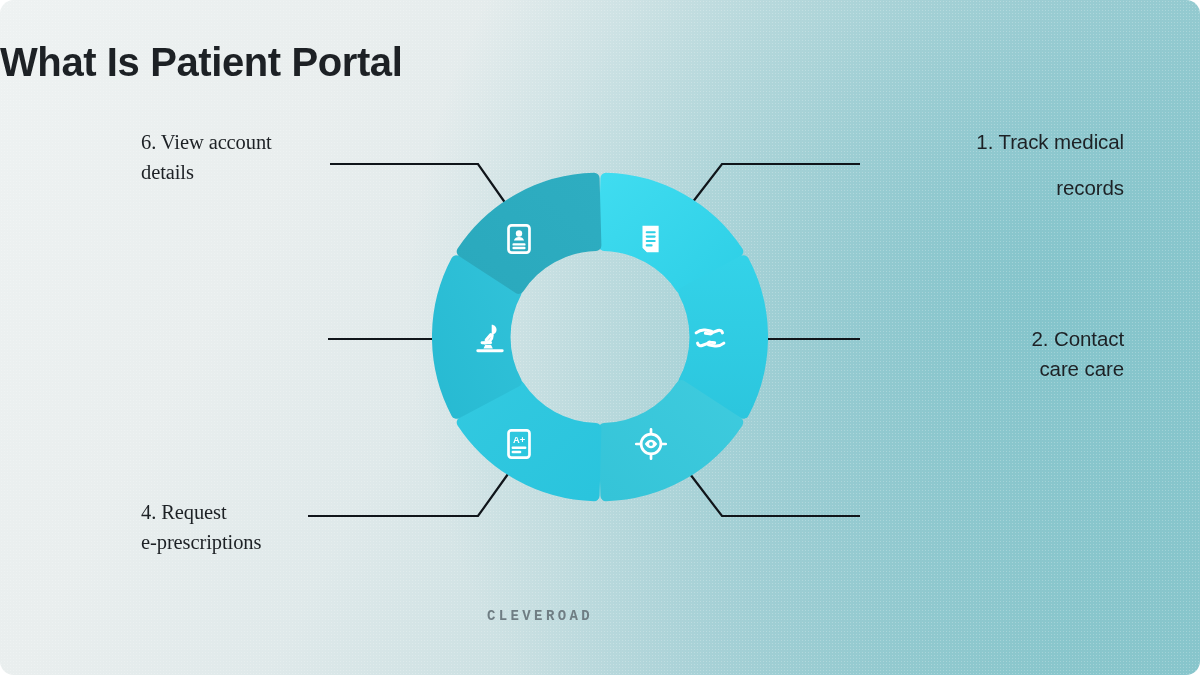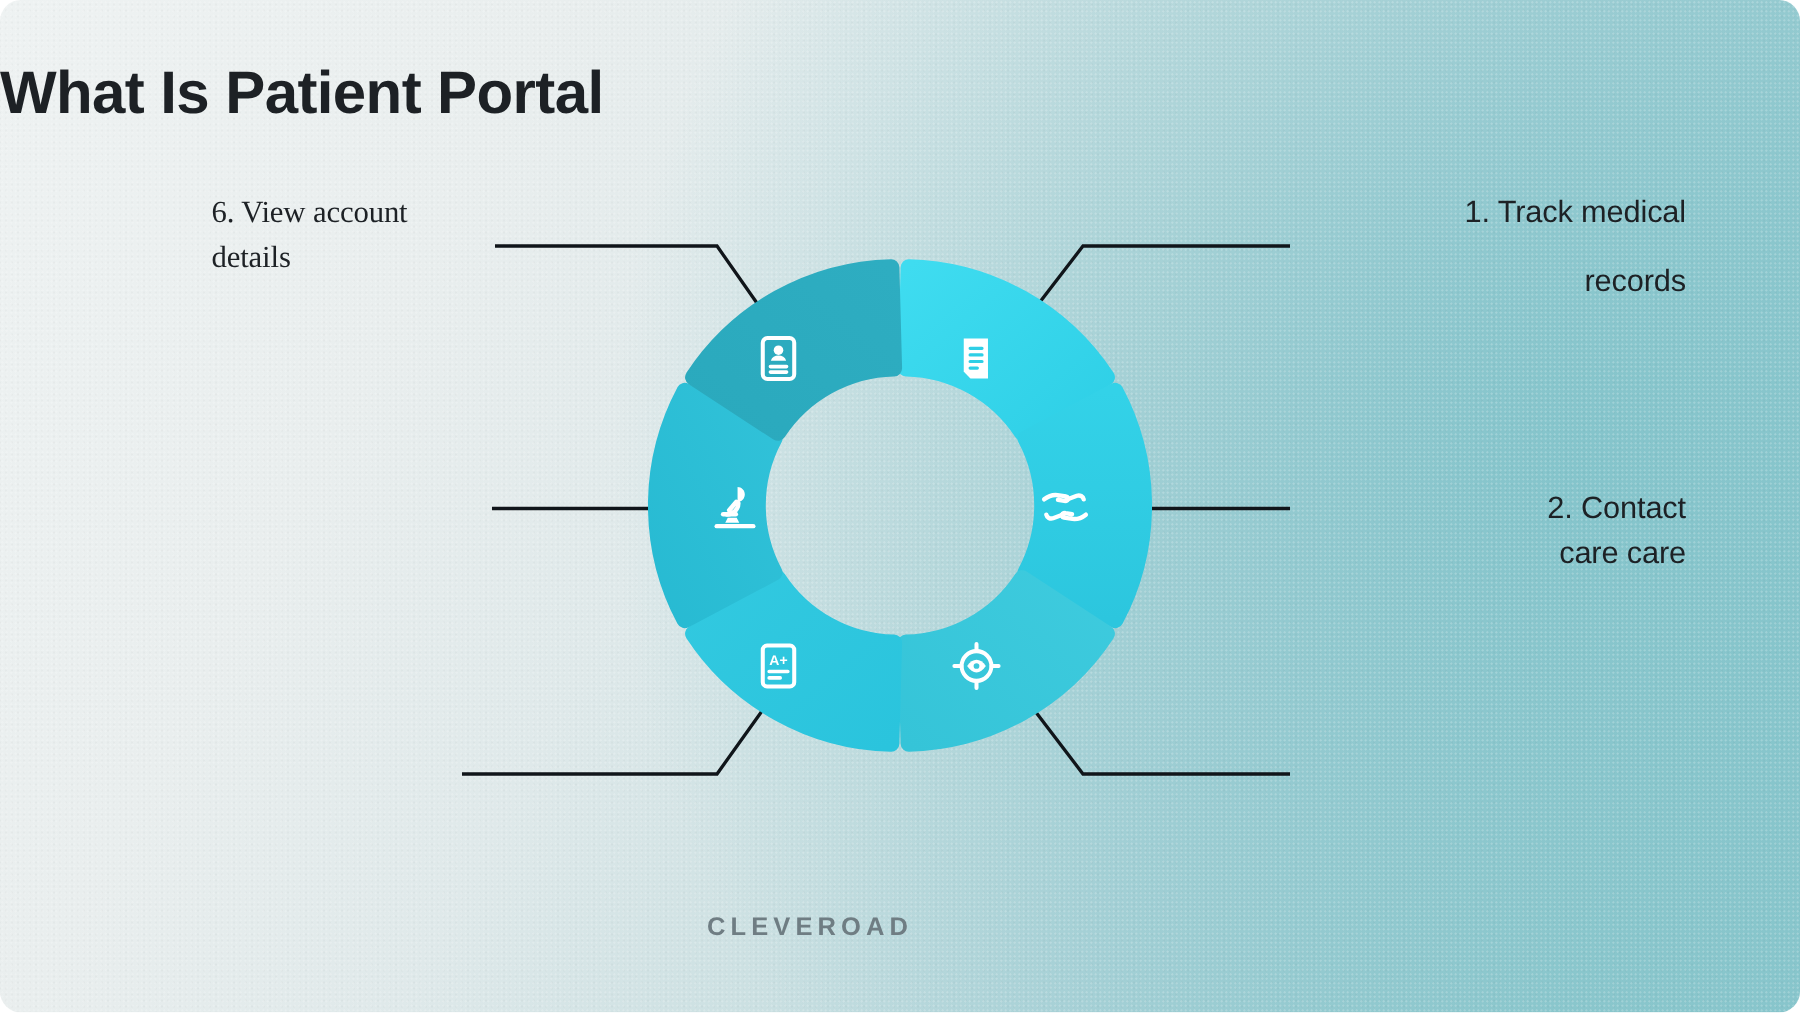--- a/index.html
+++ b/index.html
@@ -105,25 +105,25 @@
     inset: 0;
     pointer-events: none;
   }
 
   #brand {
     position: absolute;
     top: 608px;
     left: 0;
     width: 1080px;
     text-align: center;
-    font-size: 17px;
+    font-size: 14px;
     font-weight: 700;
     letter-spacing: 3.4px;
     color: #6f7d83;
-    font-family: Liberation Sans, sans-serif;
+    font-family: Liberation Mono, monospace;
   }
 </style>
 </head>
 <body>
 
 <div id="canvas">
 
   <div id="grain"></div>
 
   <div id="title">What Is Patient Portal</div>
@@ -246,20 +246,24 @@
     <span>1. Track medical</span><br>
     <span class="indent">records</span>
   </div>
 
   <div class="label right lbl-2">
     <span>2. Contact</span><br>
     <span>care care</span>
   </div>
 
 
+  <div class="label left lbl-4">
+    <span>4. Request</span><br>
+    <span>e-prescriptions</span>
+  </div>
 
 
   <div class="label left lbl-6">
     <span>6. View account</span><br>
     <span>details</span>
   </div>
 
   <div id="brand">CLEVEROAD</div>
 
 </div>

